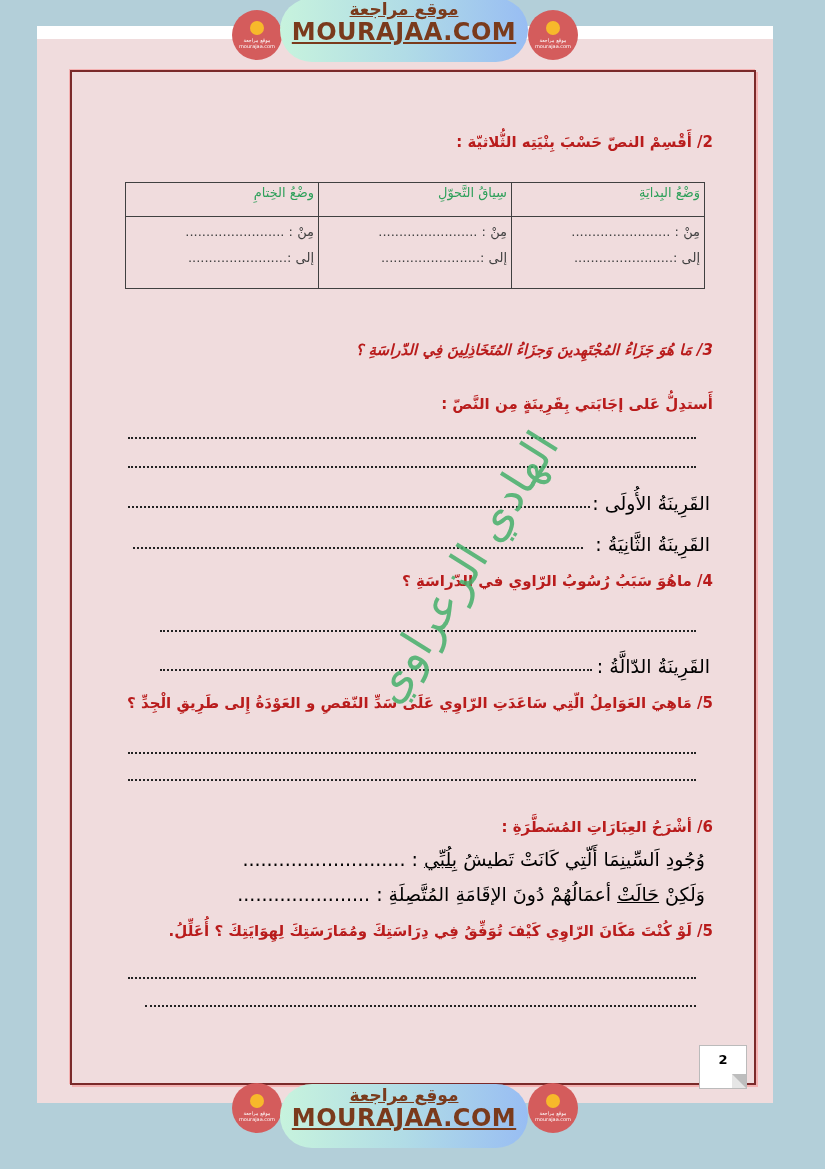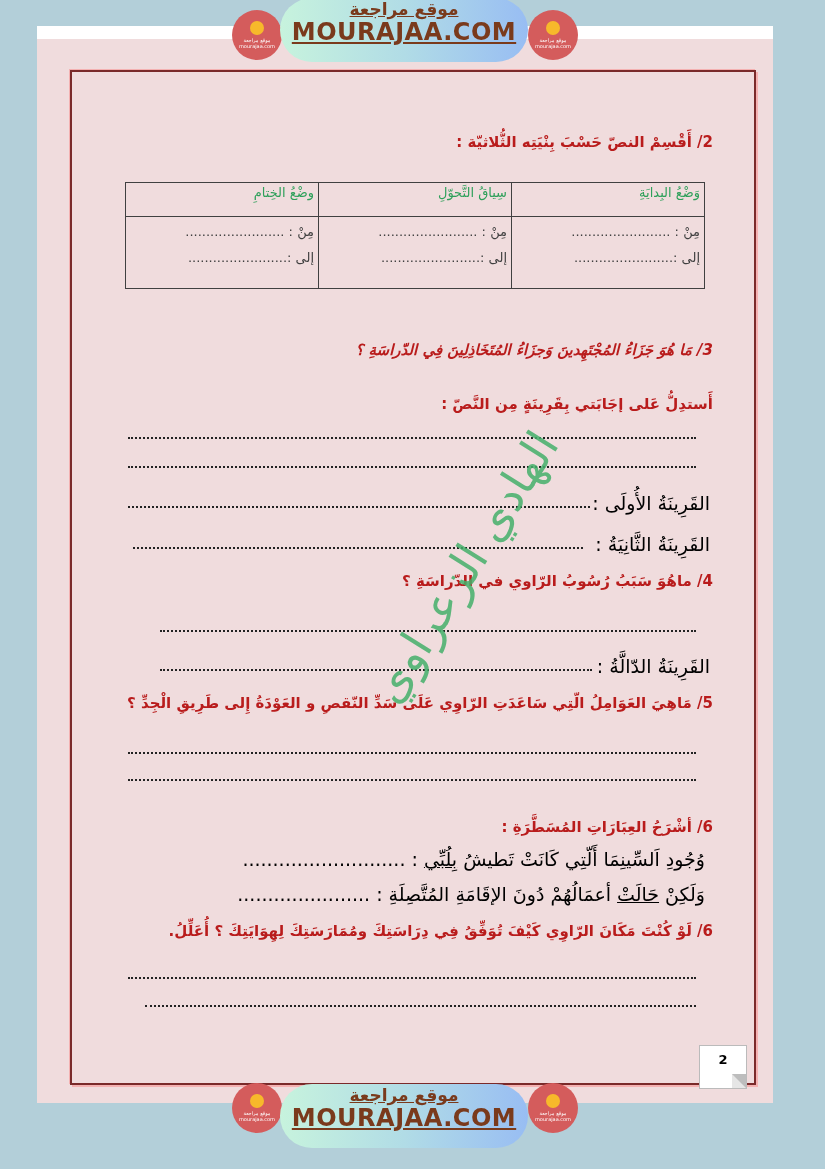--- a/index.html
+++ b/index.html
@@ -148,21 +148,21 @@
 <div class="dots" style="left:128px; width:568px; top:779px;"></div>
 
 <div class="q" style="top:806px;margin-top:12px;">6/ أشْرَحُ العِبَارَاتِ المُسَطَّرَةِ :</div>
 <div class="t" style="right:120px; top:848px;">
   <span>وُجُودِ اَلسِّينِمَا أَلّتِي كَانَتْ تَطيشُ </span><u>بِلُبِّي</u><span> : ...........................</span>
 </div>
 <div class="t" style="right:120px; top:883px;">
   <span>وَلَكِنْ </span><u>حَالَتْ</u><span> أعمَالُهُمْ دُونَ الإقَامَةِ المُتَّصِلَةِ : ......................</span>
 </div>
 
-<div class="q" style="top:922px;">6/ لَوْ كُنْتَ مَكَانَ الرّاوِي كَيْفَ تُوَفِّقُ فِي دِرَاسَتِكَ ومُمَارَسَتِكَ لِهِوَايَتِكَ ؟ أُعَلِّلُ.</div>
+<div class="q" style="top:922px;">5/ لَوْ كُنْتَ مَكَانَ الرّاوِي كَيْفَ تُوَفِّقُ فِي دِرَاسَتِكَ ومُمَارَسَتِكَ لِهِوَايَتِكَ ؟ أُعَلِّلُ.</div>
 <div class="dots" style="left:128px; width:568px; top:977px;"></div>
 <div class="dots" style="left:145px; width:551px; top:1005px;"></div>
 
 <div class="watermark">الهادي الزعراوي</div>
 
 <div class="page-num">
   <span>2</span>
   <span class="curl"></span>
 </div>
 

